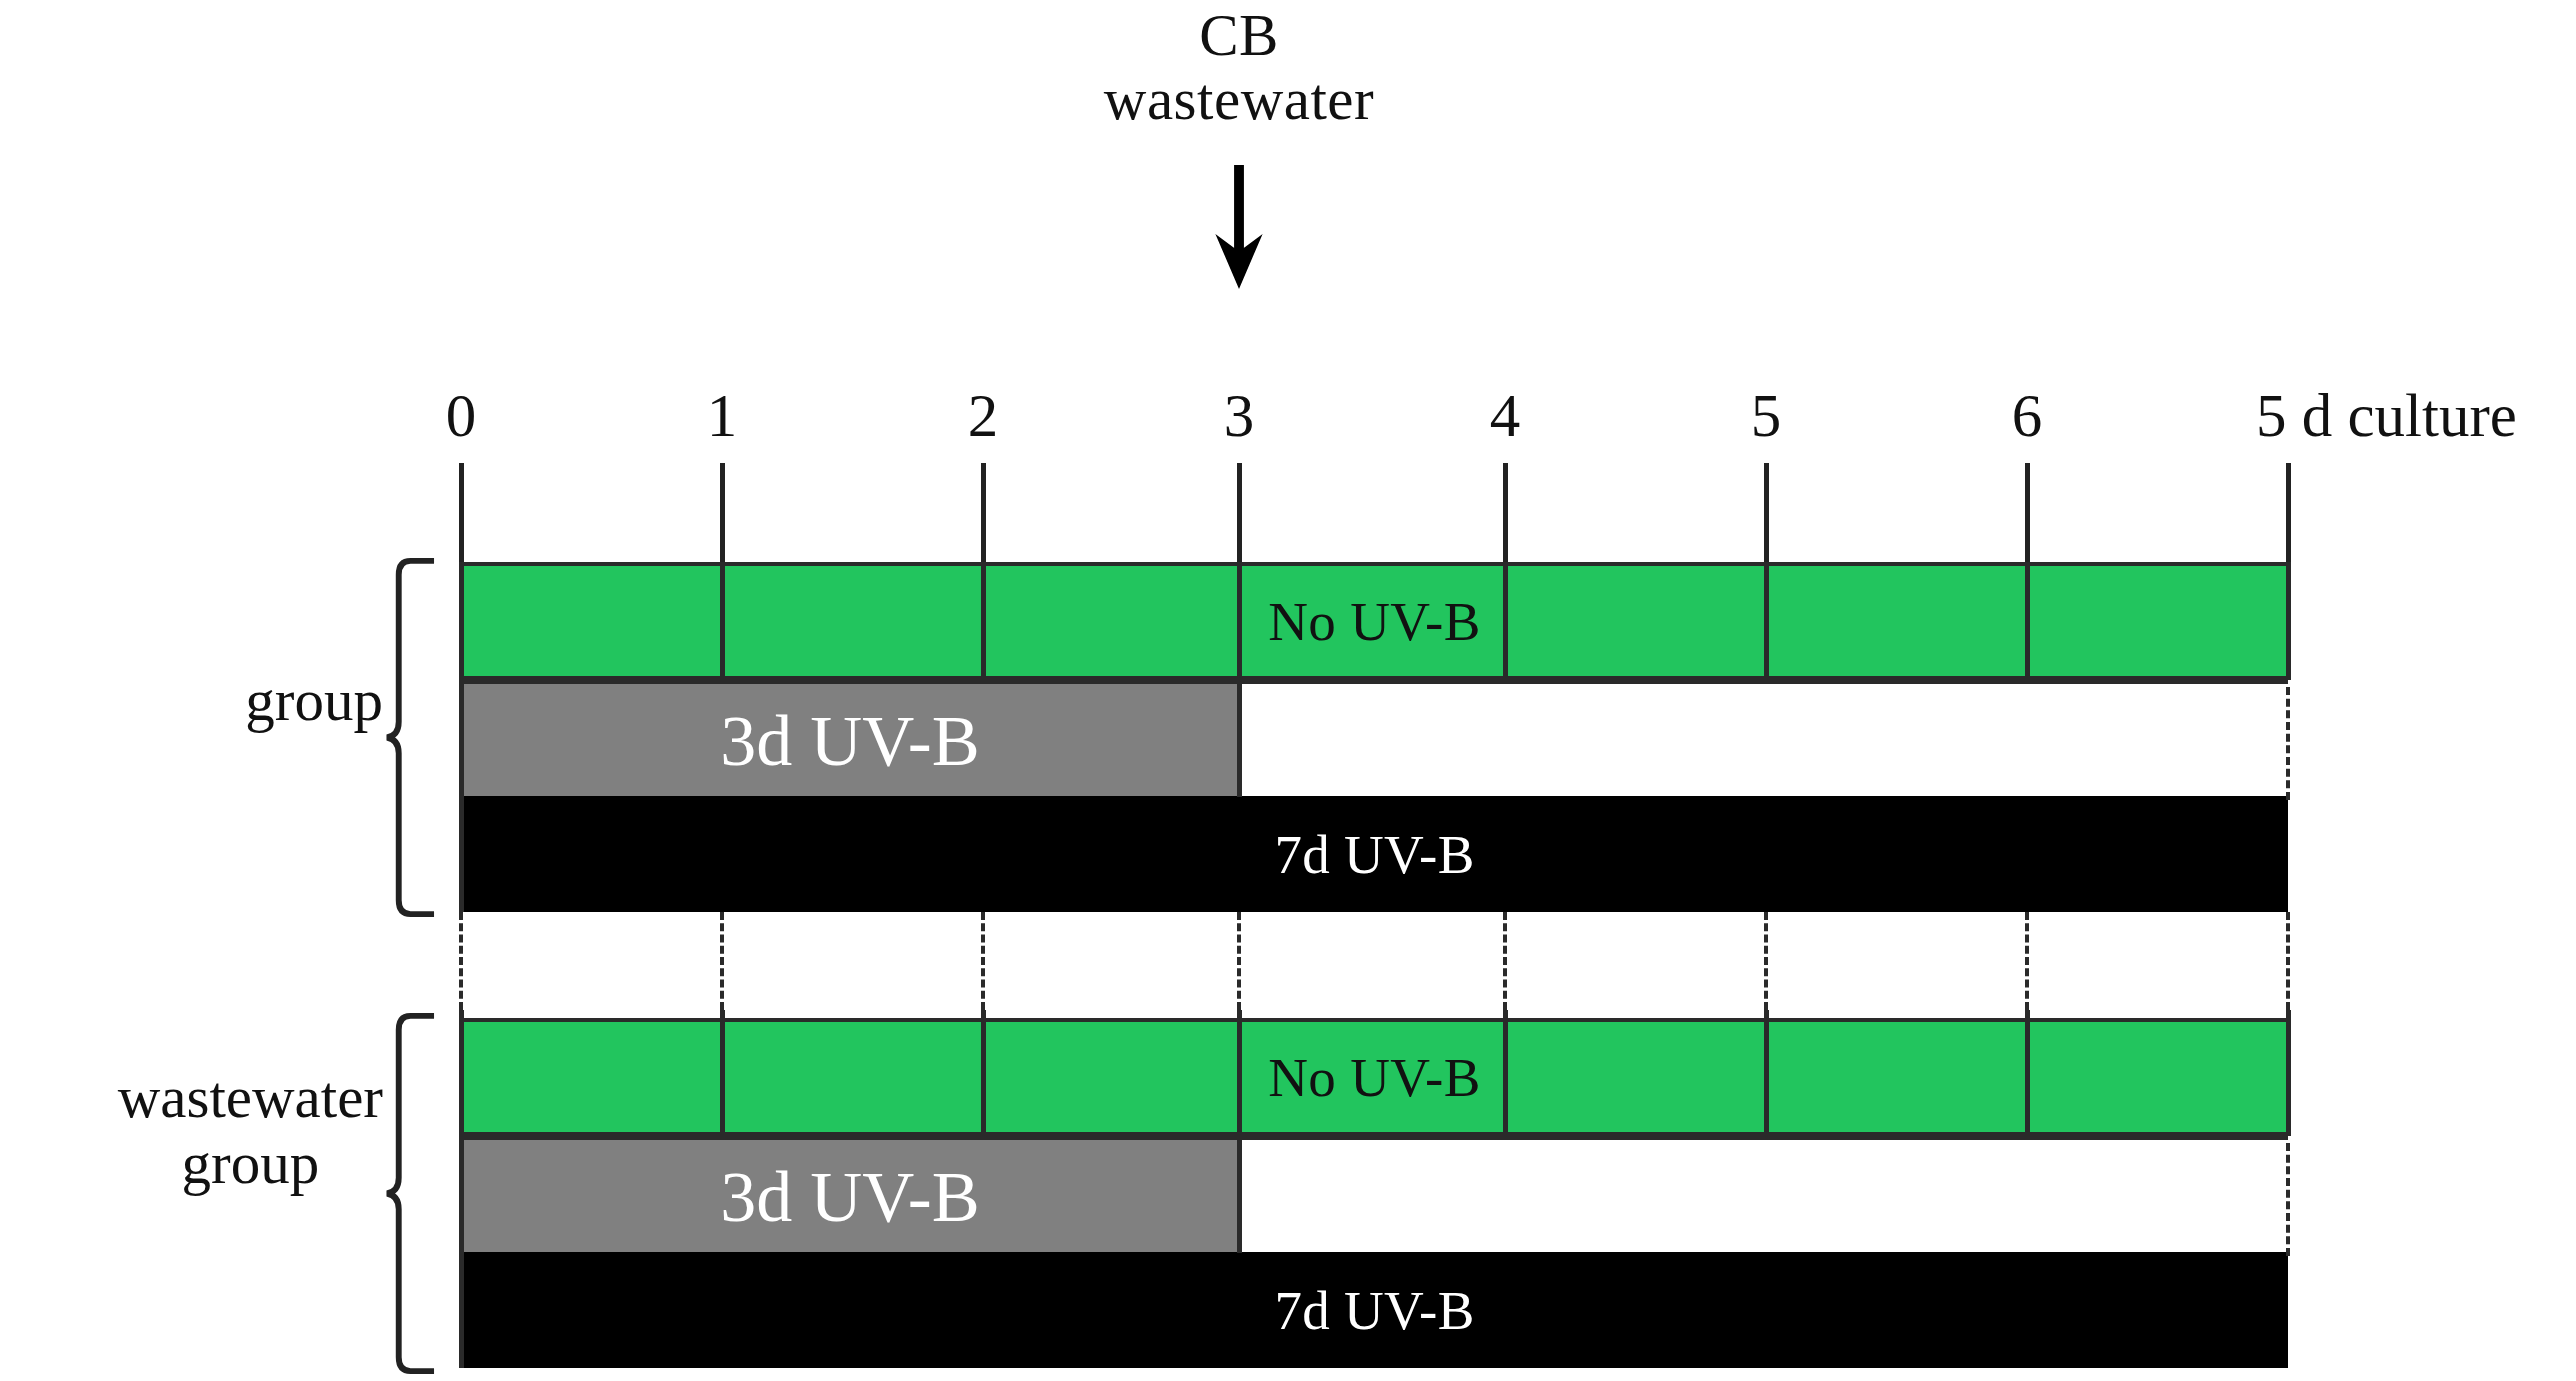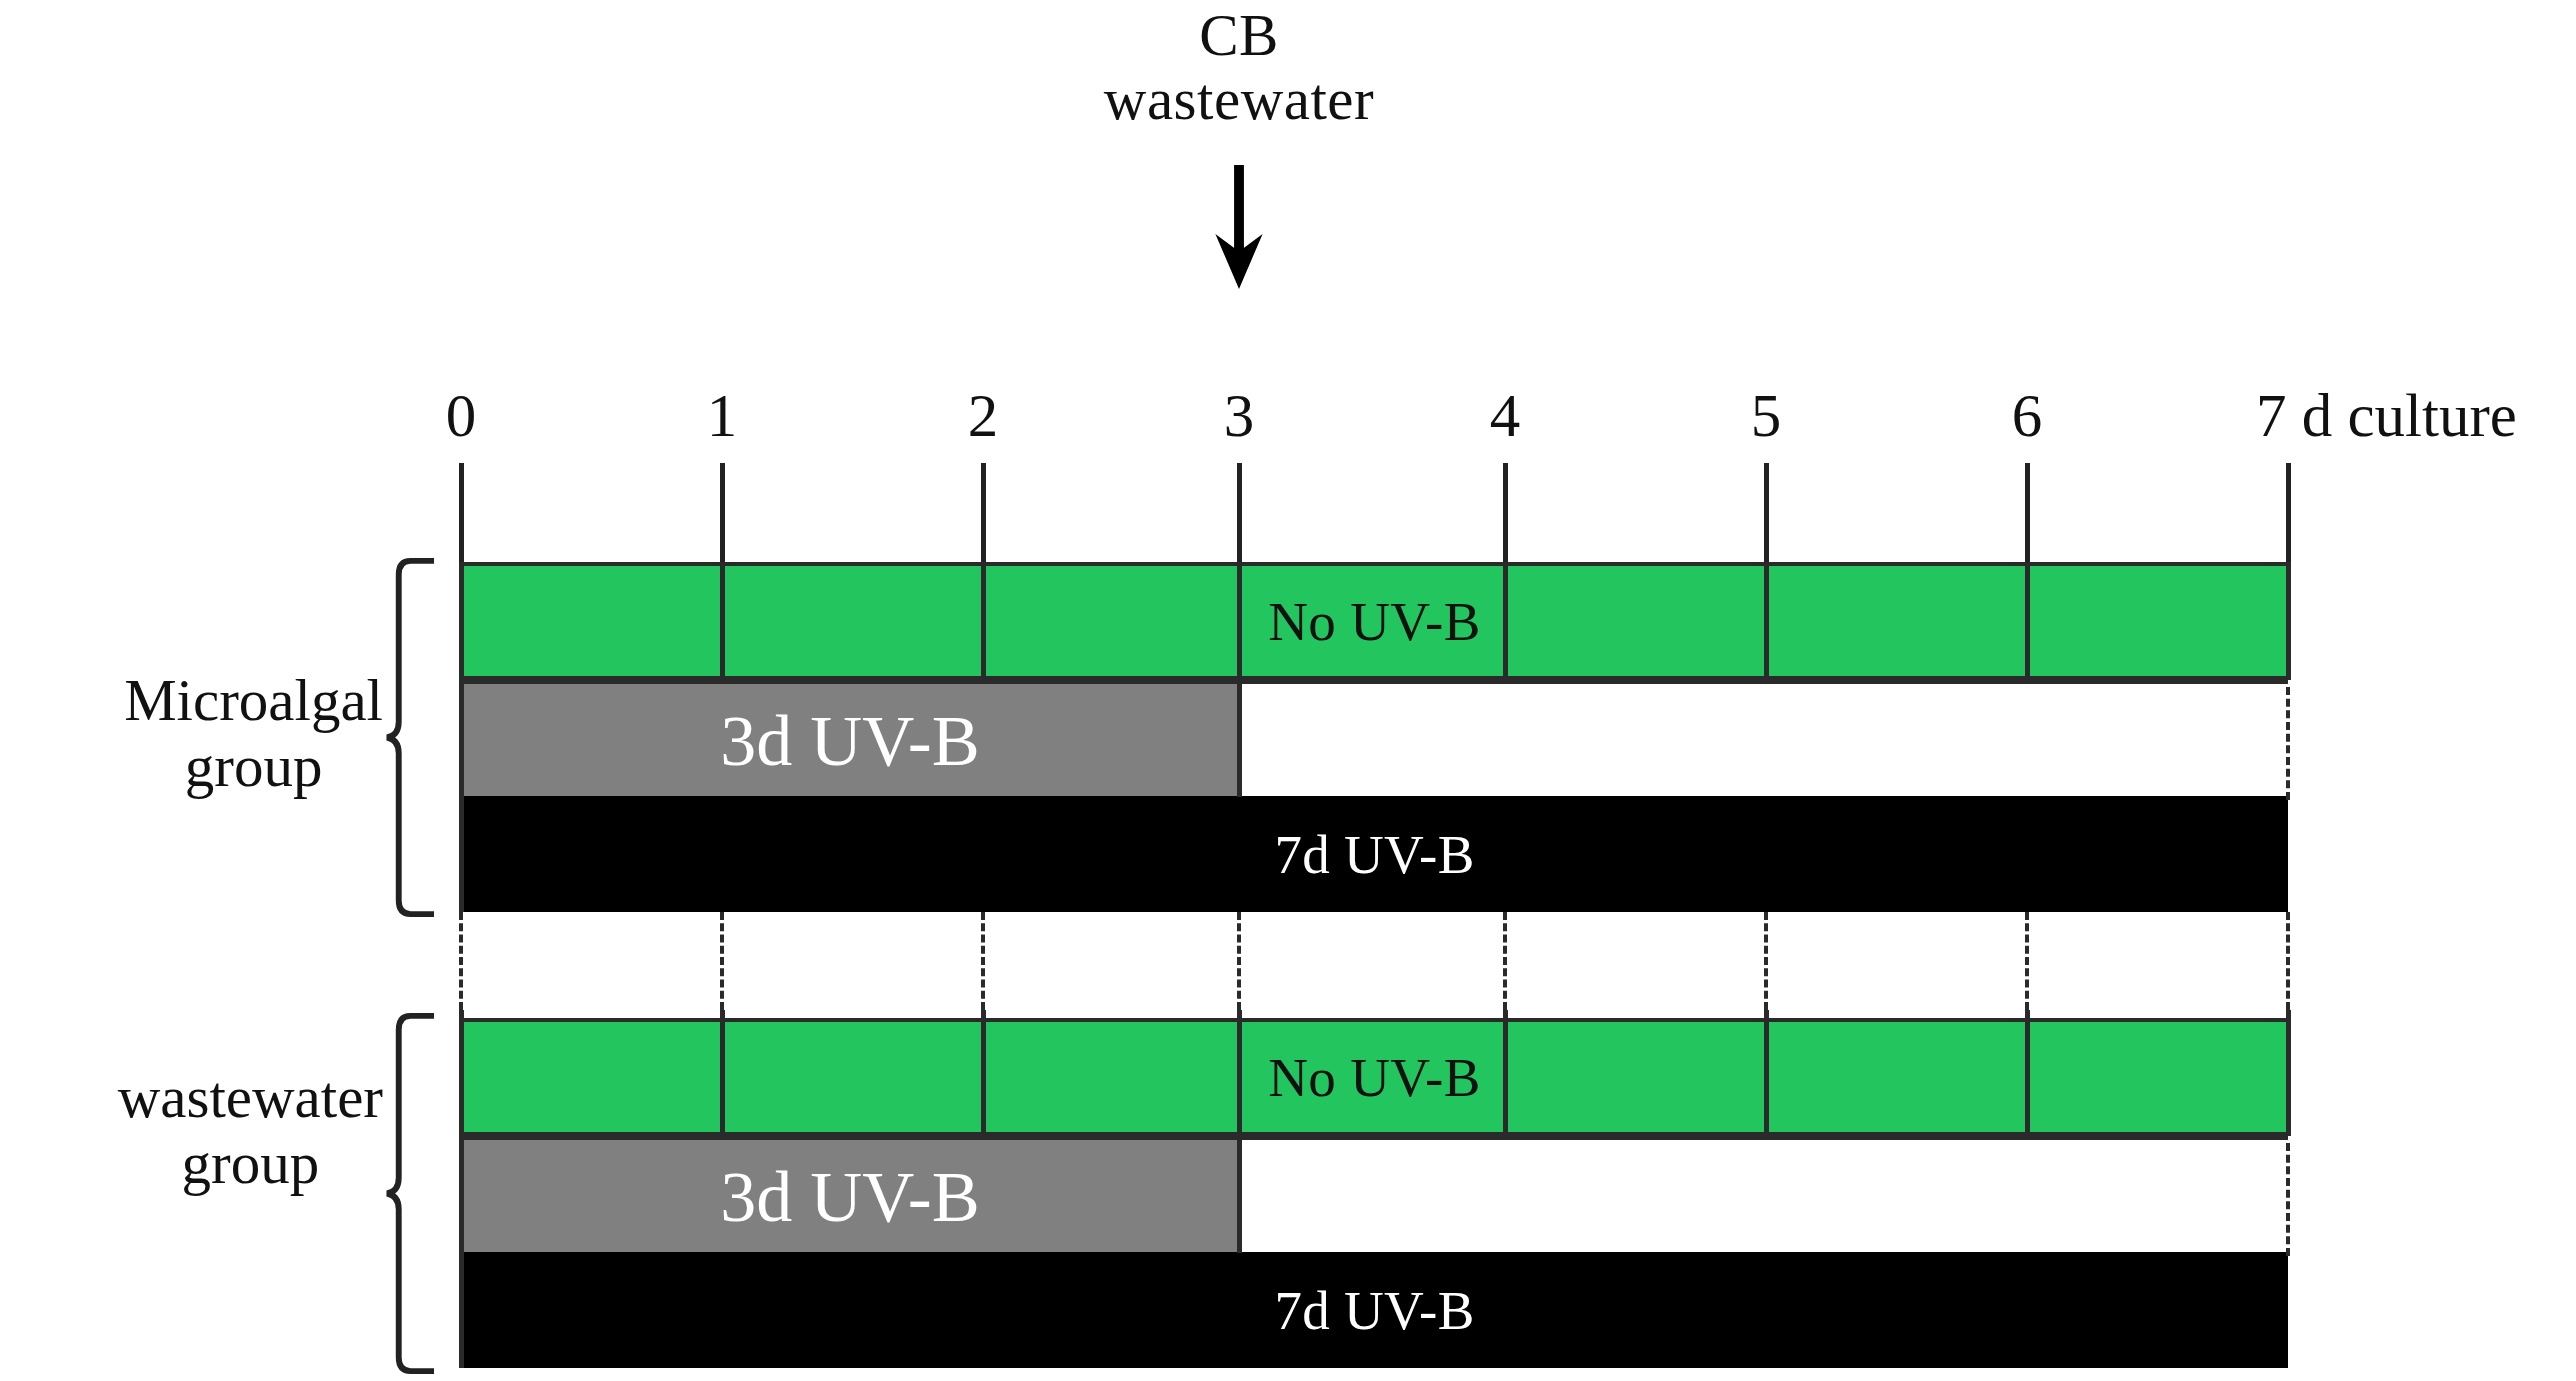--- a/index.html
+++ b/index.html
@@ -173,21 +173,21 @@
     <path d="M32 126 L8 70 L32 88 L56 70 Z" fill="#000000"></path>
   </svg>
 
   <div class="tick-label" style="left:461px">0</div>
   <div class="tick-label" style="left:722px">1</div>
   <div class="tick-label" style="left:983px">2</div>
   <div class="tick-label" style="left:1239px">3</div>
   <div class="tick-label" style="left:1505px">4</div>
   <div class="tick-label" style="left:1766px">5</div>
   <div class="tick-label" style="left:2027px">6</div>
-  <div class="tick-label end">7 d culture</div>
+  <div class="tick-label end">5 d culture</div>
 
   <div class="tick-mark" style="left:461px"></div>
   <div class="tick-mark" style="left:722px"></div>
   <div class="tick-mark" style="left:983px"></div>
   <div class="tick-mark" style="left:1239px"></div>
   <div class="tick-mark" style="left:1505px"></div>
   <div class="tick-mark" style="left:1766px"></div>
   <div class="tick-mark" style="left:2027px"></div>
   <div class="tick-mark" style="left:2288px"></div>
 
@@ -218,21 +218,20 @@
   <div class="grid-seg" style="left:1766px; top:562px; height:118px;"></div>
   <div class="grid-seg" style="left:2027px; top:562px; height:118px;"></div>
   <div class="grid-seg" style="left:2288px; top:562px; height:118px;"></div>
   <div class="grid-seg dashed" style="left:2288px; top:687px; height:113px;"></div>
 
   <svg class="brace" style="left:385px; top:557px; height:361px;" viewBox="0 0 52 368" preserveAspectRatio="none">
     <path d="M50 4 L26 4 Q14 4 14 18 L14 168 Q14 182 2 184 Q14 186 14 200 L14 350 Q14 364 26 364 L50 364" fill="none" stroke="#222222" stroke-width="6"></path>
   </svg>
 
   <div class="group-label" style="top:667px;">
-    <span class="ln">Microalgal</span>
     <span class="ln">group</span>
   </div>
 
   <div class="grid-seg dashed" style="left:461px;  top:912px; height:98px;"></div>
   <div class="grid-seg dashed" style="left:722px;  top:912px; height:98px;"></div>
   <div class="grid-seg dashed" style="left:983px; top:912px; height:98px;"></div>
   <div class="grid-seg dashed" style="left:1239px; top:912px; height:98px;"></div>
   <div class="grid-seg dashed" style="left:1505px; top:912px; height:98px;"></div>
   <div class="grid-seg dashed" style="left:1766px; top:912px; height:98px;"></div>
   <div class="grid-seg dashed" style="left:2027px; top:912px; height:98px;"></div>

